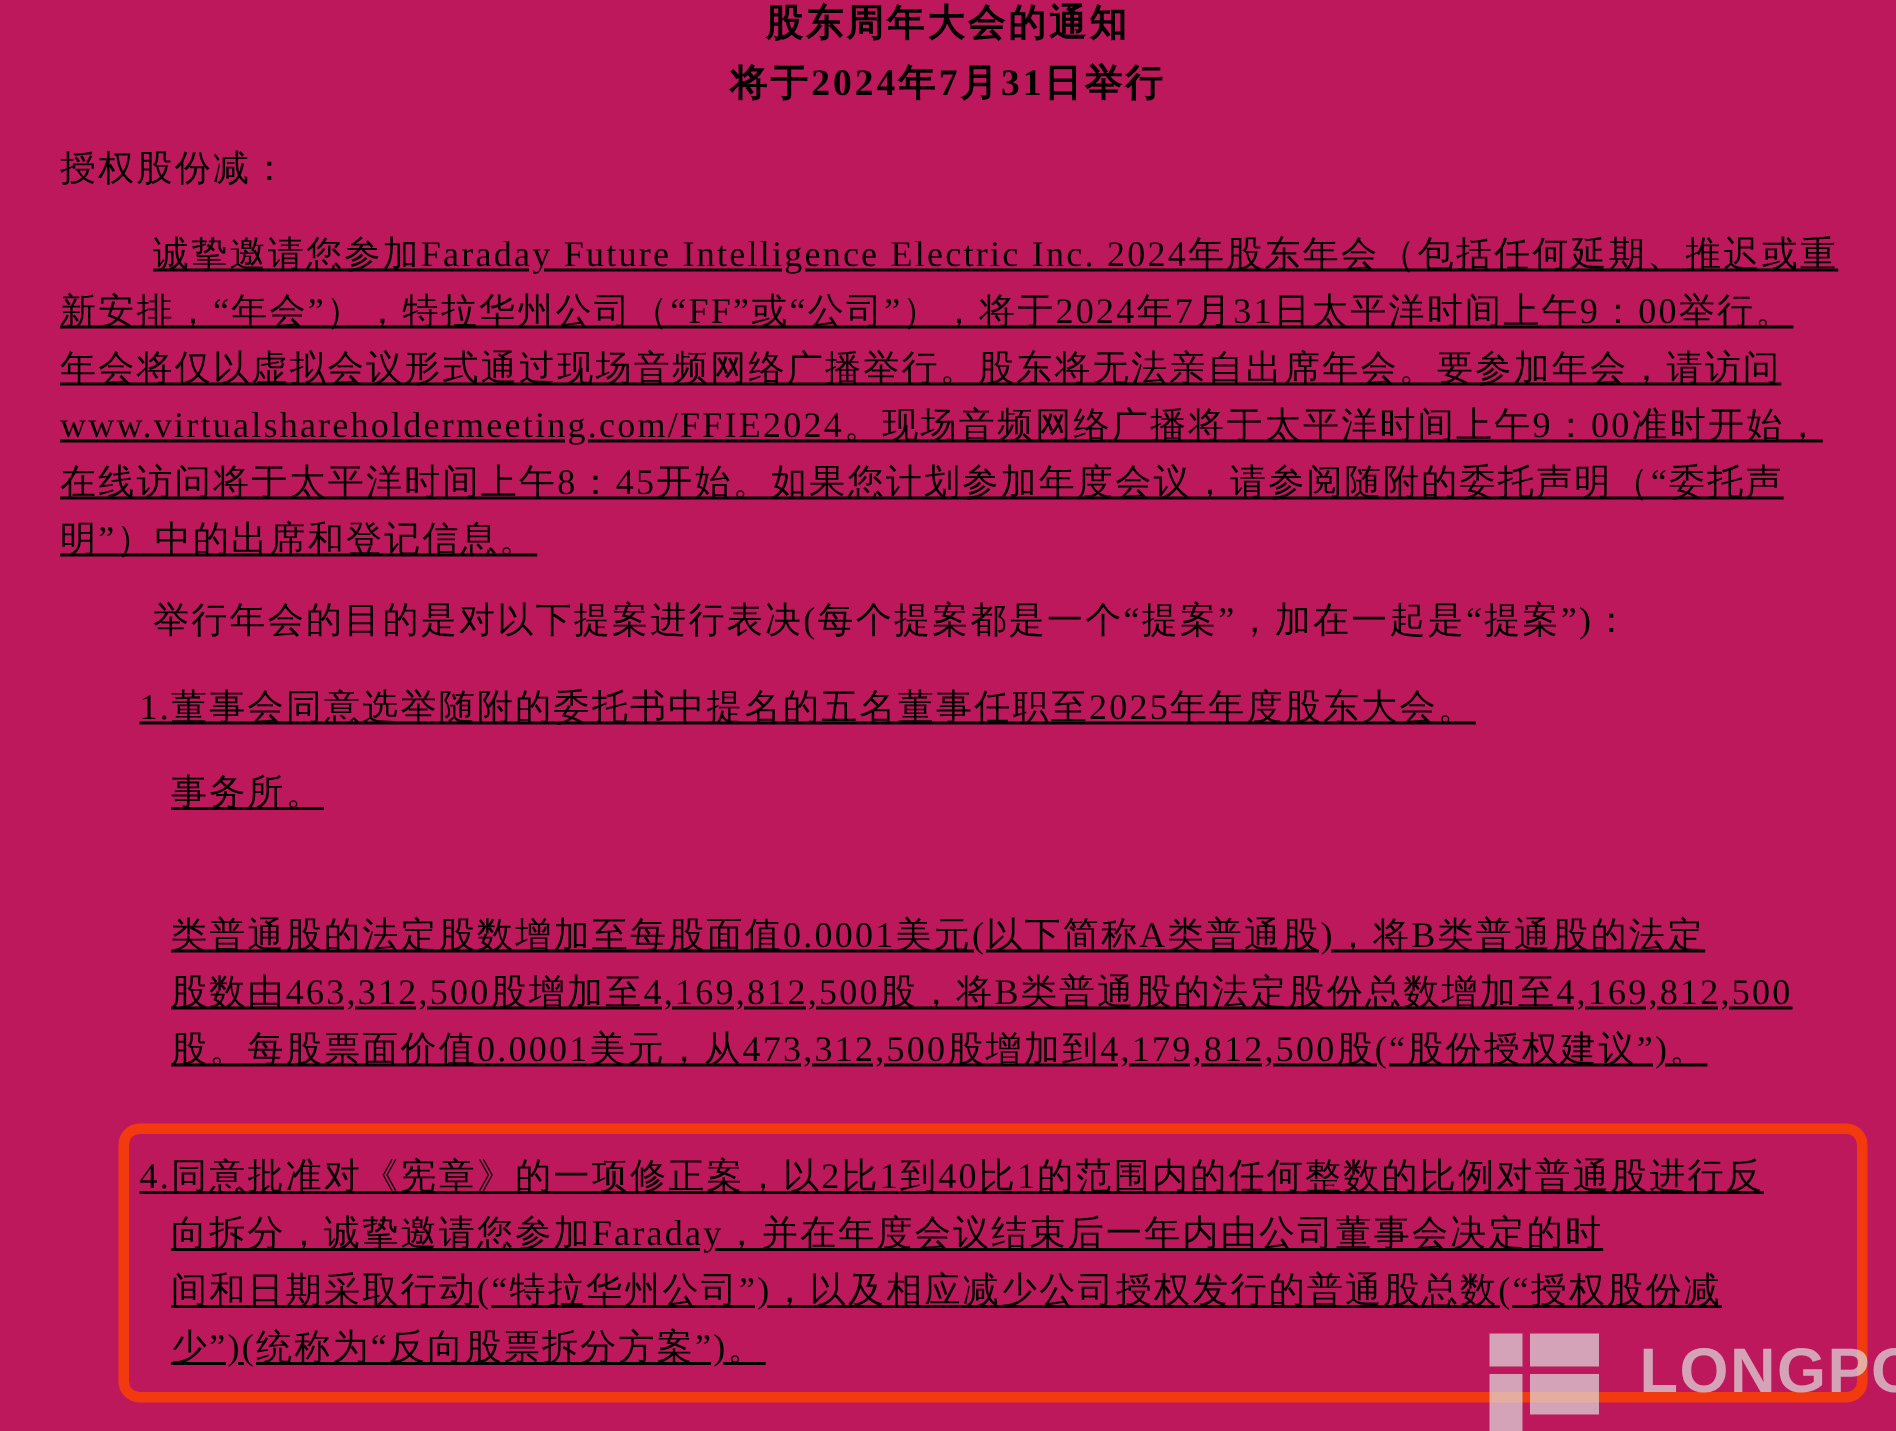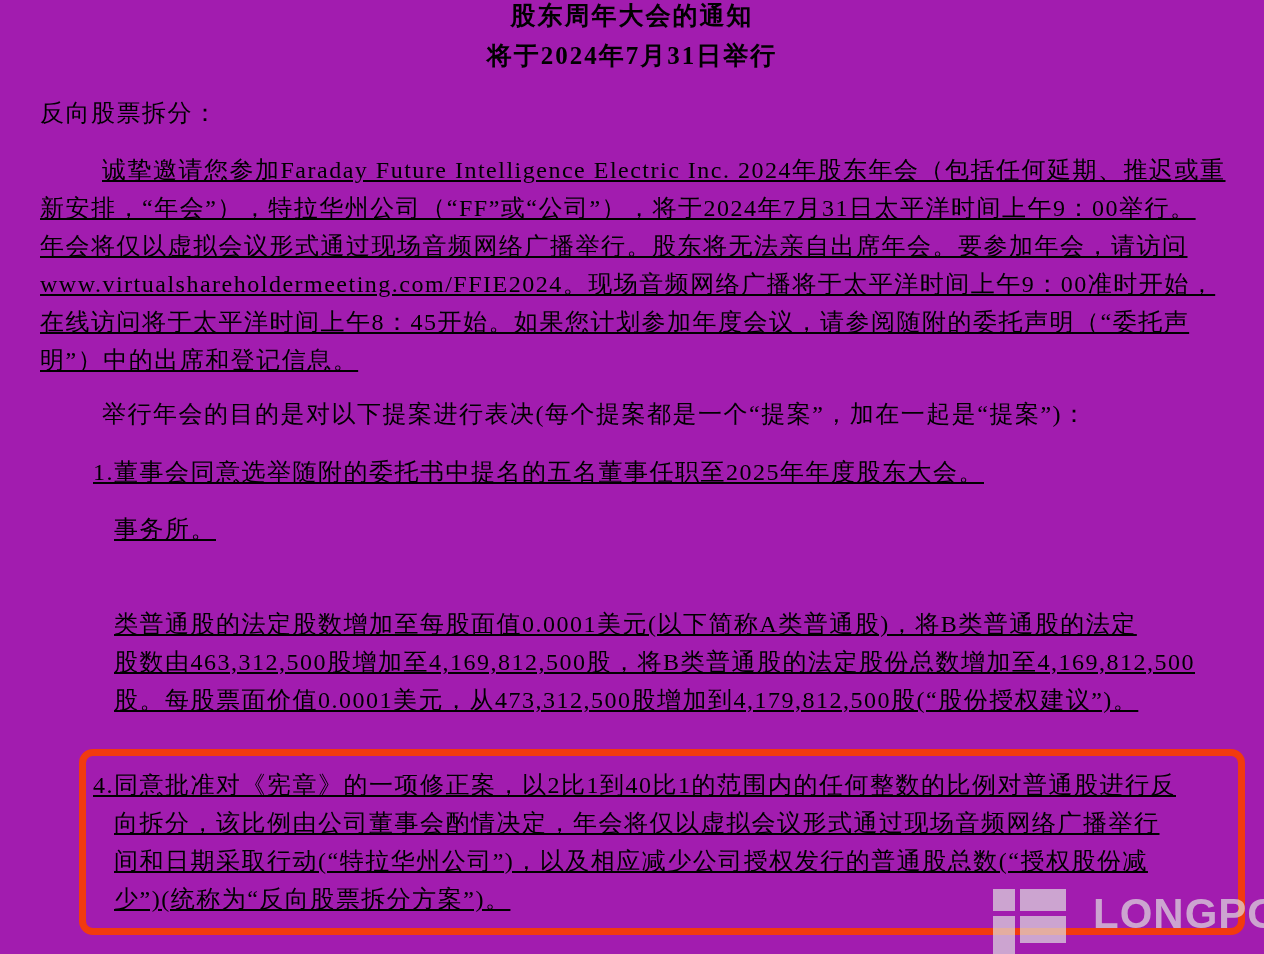--- a/index.html
+++ b/index.html
@@ -1,19 +1,19 @@
 <!DOCTYPE html>
 <html><head>
 <meta charset="utf-8">
 <style>
   html,body{margin:0;padding:0;background:#ffffff;}
   #page{
     position:relative;
     width:1264px;height:954px;
-    background:#a21caf;
+    background:#be185d;
     overflow:hidden;
     font-family:"Liberation Serif","DejaVu Serif",serif;
     color:#000000;
   }
   .tline{
     position:absolute;left:0;width:1264px;
     text-align:center;
     font-size:25px;font-weight:bold;
     letter-spacing:2px;
     line-height:32px;
@@ -61,21 +61,21 @@
   #item-4{z-index:2;}
 </style>
 </head>
 <body>
 
 <div id="page">
 
   <div class="tline" style="top:0px">股东周年大会的通知</div>
   <div class="tline" style="top:40px">将于2024年7月31日举行</div>
 
-  <div class="bodyline" style="left:40px;top:94px">反向股票拆分：</div>
+  <div class="bodyline" style="left:40px;top:94px">授权股份减：</div>
 
   <div class="para" style="top:151px">
     <div class="ln indent">诚挚邀请您参加Faraday Future Intelligence Electric Inc. 2024年股东年会（包括任何延期、推迟或重</div>
     <div class="ln">新安排，“年会”），特拉华州公司（“FF”或“公司”），将于2024年7月31日太平洋时间上午9：00举行。</div>
     <div class="ln">年会将仅以虚拟会议形式通过现场音频网络广播举行。股东将无法亲自出席年会。要参加年会，请访问</div>
     <div class="ln">www.virtualshareholdermeeting.com/FFIE2024。现场音频网络广播将于太平洋时间上午9：00准时开始，</div>
     <div class="ln">在线访问将于太平洋时间上午8：45开始。如果您计划参加年度会议，请参阅随附的委托声明（“委托声</div>
     <div class="ln">明”）中的出席和登记信息。</div>
   </div>
 
@@ -92,21 +92,21 @@
   <div class="item" style="top:605px">
     <div class="ln cont">类普通股的法定股数增加至每股面值0.0001美元(以下简称A类普通股)，将B类普通股的法定</div>
     <div class="ln cont">股数由463,312,500股增加至4,169,812,500股，将B类普通股的法定股份总数增加至4,169,812,500</div>
     <div class="ln cont">股。每股票面价值0.0001美元，从473,312,500股增加到4,179,812,500股(“股份授权建议”)。</div>
   </div>
 
   <div id="highlight-box" style="border-color: rgb(242, 58, 14);"></div>
 
   <div class="item" id="item-4" style="top:766px">
     <div class="ln">4.同意批准对《宪章》的一项修正案，以2比1到40比1的范围内的任何整数的比例对普通股进行反</div>
-    <div class="ln cont">向拆分，该比例由公司董事会酌情决定，年会将仅以虚拟会议形式通过现场音频网络广播举行</div>
+    <div class="ln cont">向拆分，诚挚邀请您参加Faraday，并在年度会议结束后一年内由公司董事会决定的时</div>
     <div class="ln cont">间和日期采取行动(“特拉华州公司”)，以及相应减少公司授权发行的普通股总数(“授权股份减</div>
     <div class="ln cont">少”)(统称为“反向股票拆分方案”)。</div>
   </div>
 
   <div id="watermark">
     <div class="wm-block" style="left:993px;top:889px;width:22px;height:22px"></div>
     <div class="wm-block" style="left:1020px;top:889px;width:46px;height:22px"></div>
     <div class="wm-block" style="left:993px;top:916px;width:22px;height:46px"></div>
     <div class="wm-block" style="left:1020px;top:916px;width:46px;height:27px"></div>
     <div id="wm-text">LONGPORT</div>

